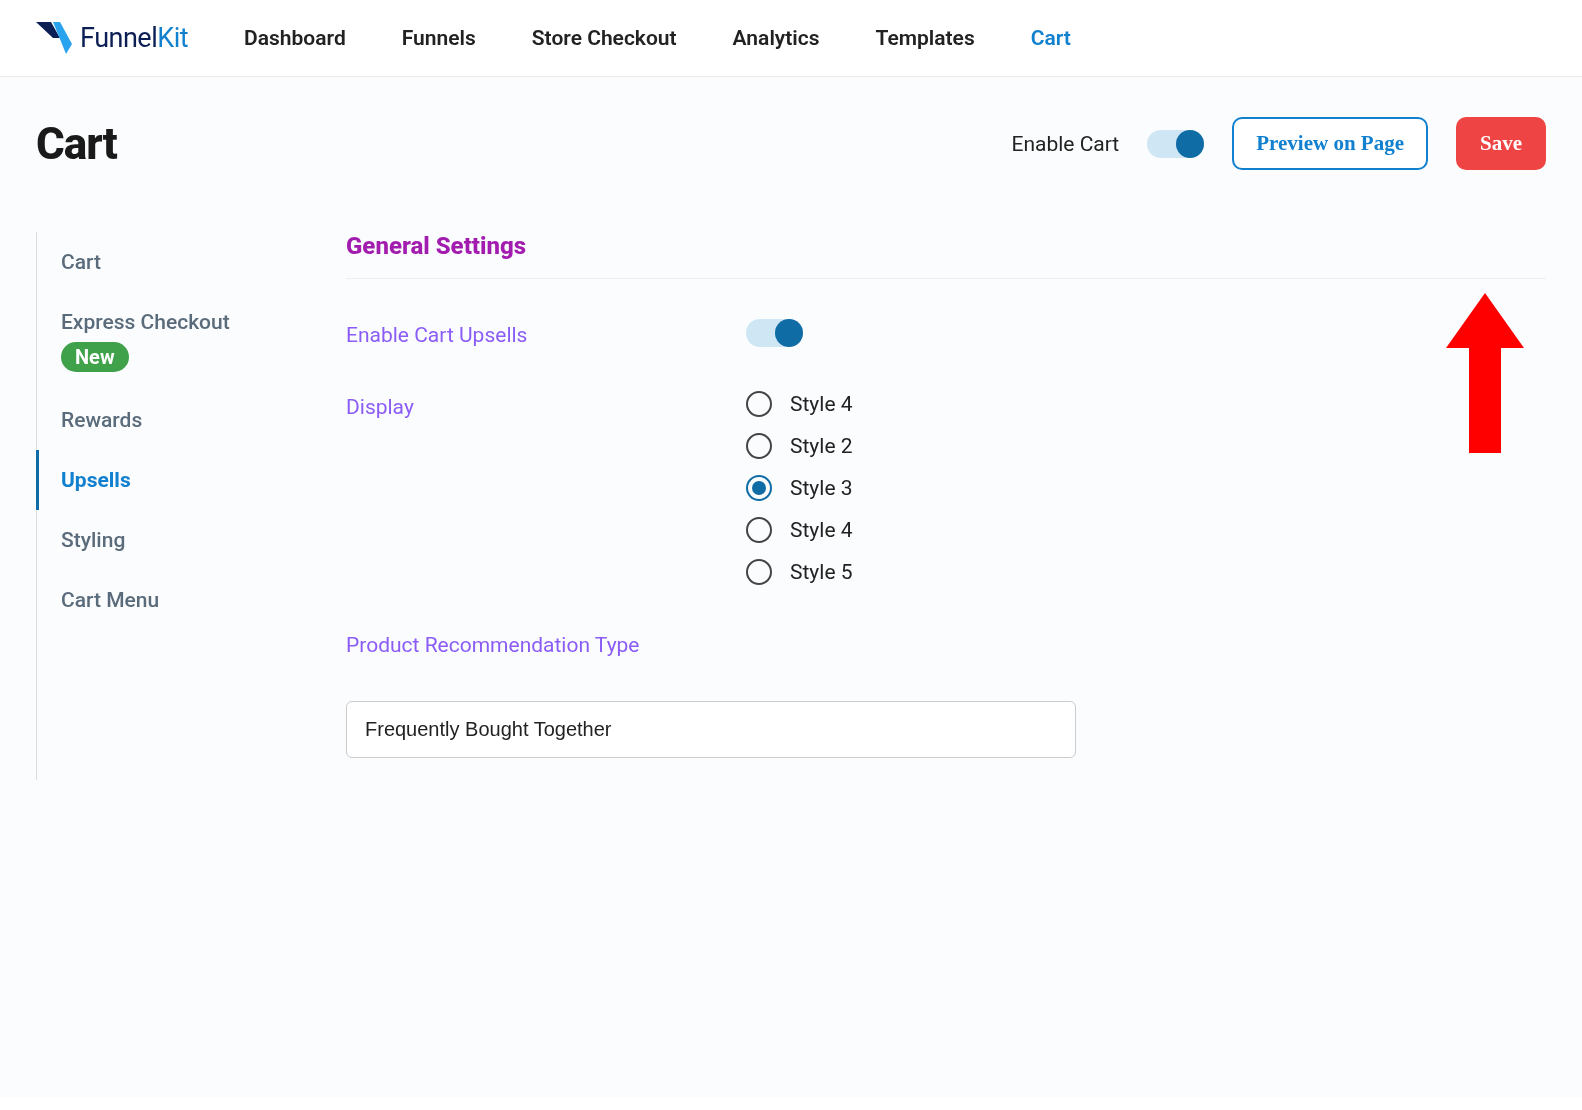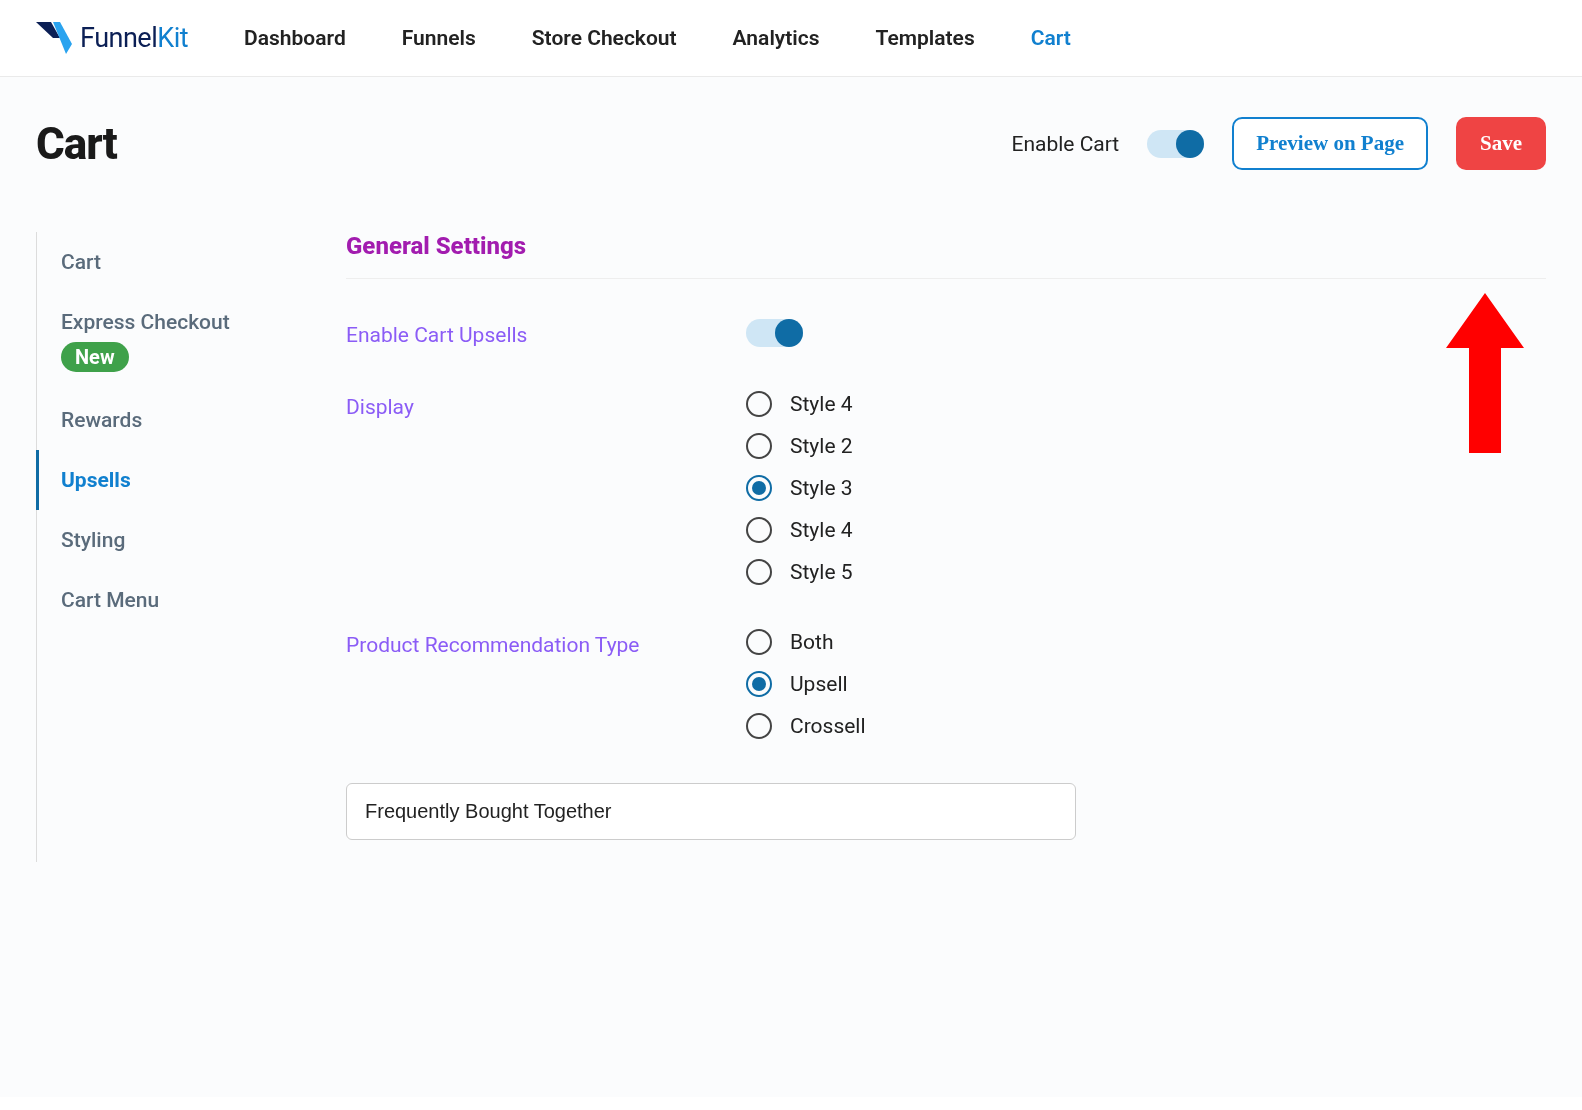--- a/index.html
+++ b/index.html
@@ -326,36 +326,20 @@
               <div class="radio-item">
                 <span class="radio"></span>
                 <span>Style 5</span>
               </div>
             </div>
         </div>
       </div>
 
       <div class="form-row">
         <div class="form-label">Product Recommendation Type</div>
-        <div class="form-control">
-          <div class="radio-list" id="rectype-radios">
-              <div class="radio-item">
-                <span class="radio"></span>
-                <span>Both</span>
-              </div>
-              <div class="radio-item">
-                <span class="radio checked"></span>
-                <span>Upsell</span>
-              </div>
-              <div class="radio-item">
-                <span class="radio"></span>
-                <span>Crossell</span>
-              </div>
-            </div>
-        </div>
       </div>
 
       <div class="form-row">
         <div class="form-control">
           <input type="text" class="text-input" value="Frequently Bought Together" style="">
         </div>
       </div>
 
     </div>
   </div>

